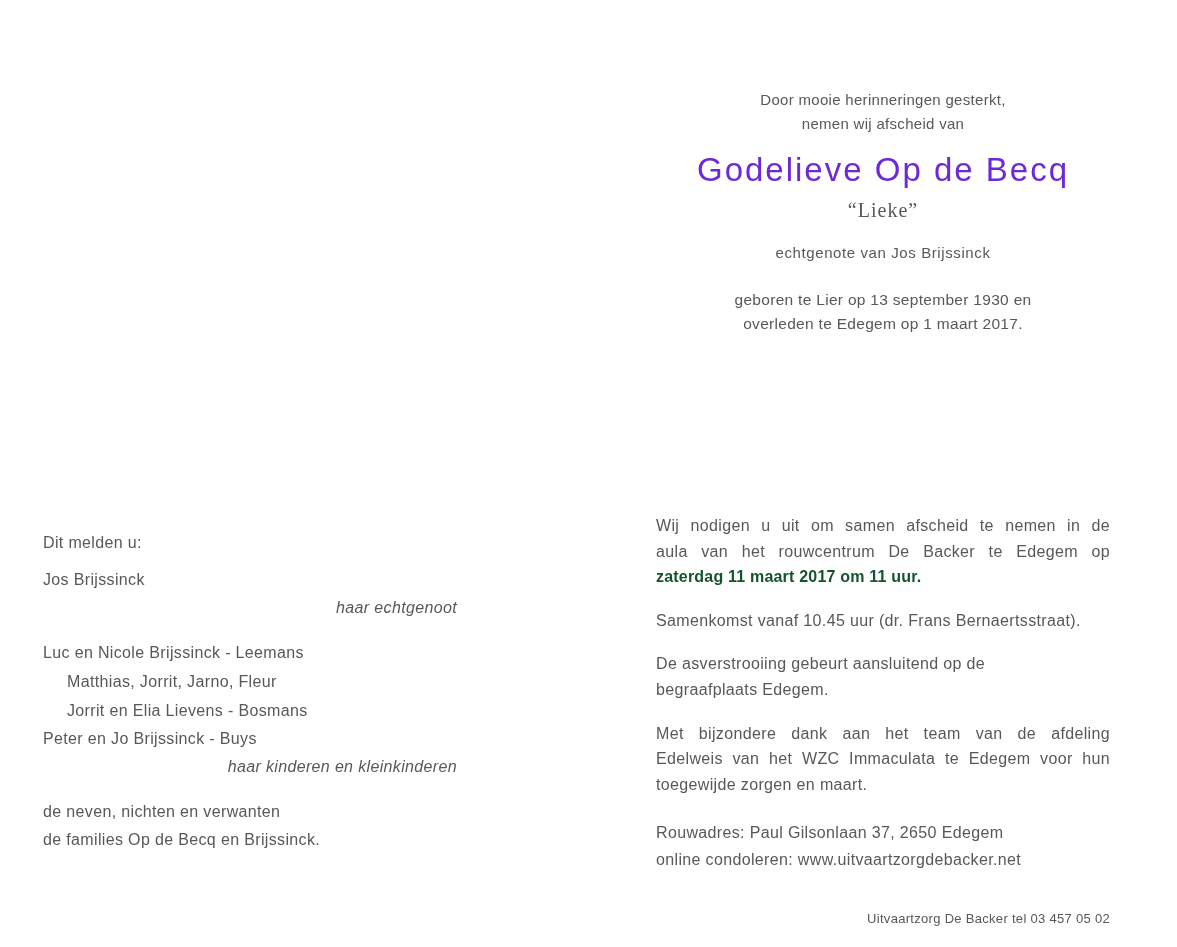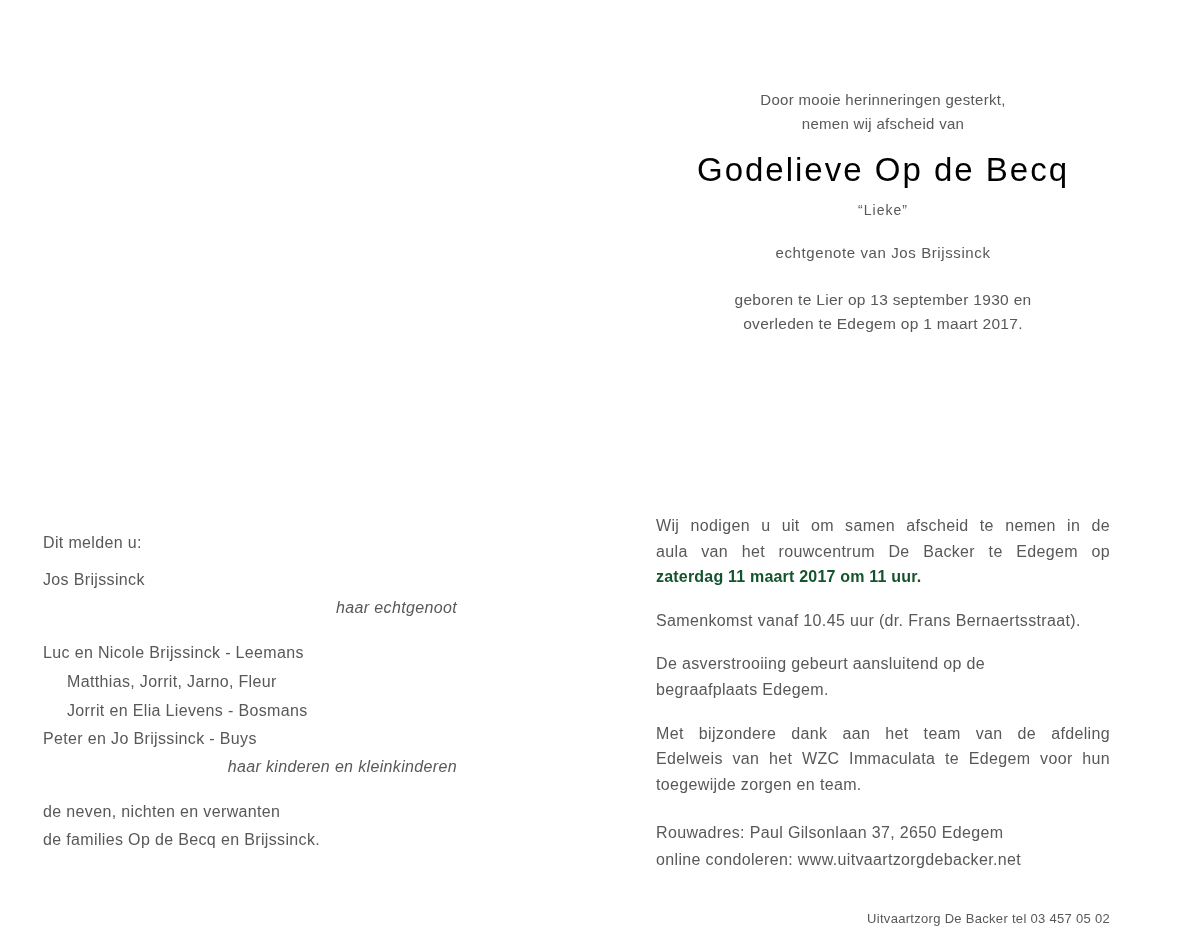--- a/index.html
+++ b/index.html
@@ -13,22 +13,22 @@
   }
   .line { display: block; }
 
   
   .header {
     position: absolute; left: 656px; top: 88px; width: 454px;
     text-align: center; letter-spacing: 0.3px;
   }
   .intro  { margin: 0; font-size: 15px; line-height: 24px; }
   .name   { margin: 12px 0 0; font-size: 33px; line-height: 44px;
-            font-weight: 400; letter-spacing: 2px; color: #000000; }
-  .nick   { font-size: 14px; line-height: 36px; letter-spacing: 1px; }
+            font-weight: 400; letter-spacing: 2px; color: #6d28d9; }
+  .nick   { font-size: 20px; line-height: 36px; letter-spacing: 1px; font-family: Liberation Serif, serif; }
   .relation { font-size: 15px; line-height: 46px; margin-top: 2px; letter-spacing: 0.6px; }
   .dates  { margin: 12px 0 0; font-size: 15.5px; line-height: 24px; }
 
   
   .left-col {
     position: absolute; left: 43px; top: 486px; width: 414px;
     font-size: 16px; letter-spacing: 0.35px; margin-top: 44px;
   }
   .left-col p { margin: 0; }
   .p-intro   { line-height: 26px; }
@@ -107,21 +107,21 @@
     <p class="p-gap18">Samenkomst vanaf 10.45 uur (dr. Frans Bernaertsstraat).</p>
 
     <p class="p-gap18">
       <span class="line">De asverstrooiing gebeurt aansluitend op de</span>
       <span class="line">begraafplaats Edegem.</span>
     </p>
 
     <p class="p-gap18">
       <span class="line jline">Met bijzondere dank aan het team van de afdeling</span>
       <span class="line jline">Edelweis van het WZC Immaculata te Edegem voor hun</span>
-      <span class="line jline jlast">toegewijde zorgen en team.</span>
+      <span class="line jline jlast">toegewijde zorgen en maart.</span>
     </p>
 
     <p class="p-gap22">
       <span class="line">Rouwadres: Paul Gilsonlaan 37, 2650 Edegem</span>
       <span class="line">online condoleren: www.uitvaartzorgdebacker.net</span>
     </p>
   </section>
 
   <div class="footer">Uitvaartzorg De Backer tel 03 457 05 02</div>
 

